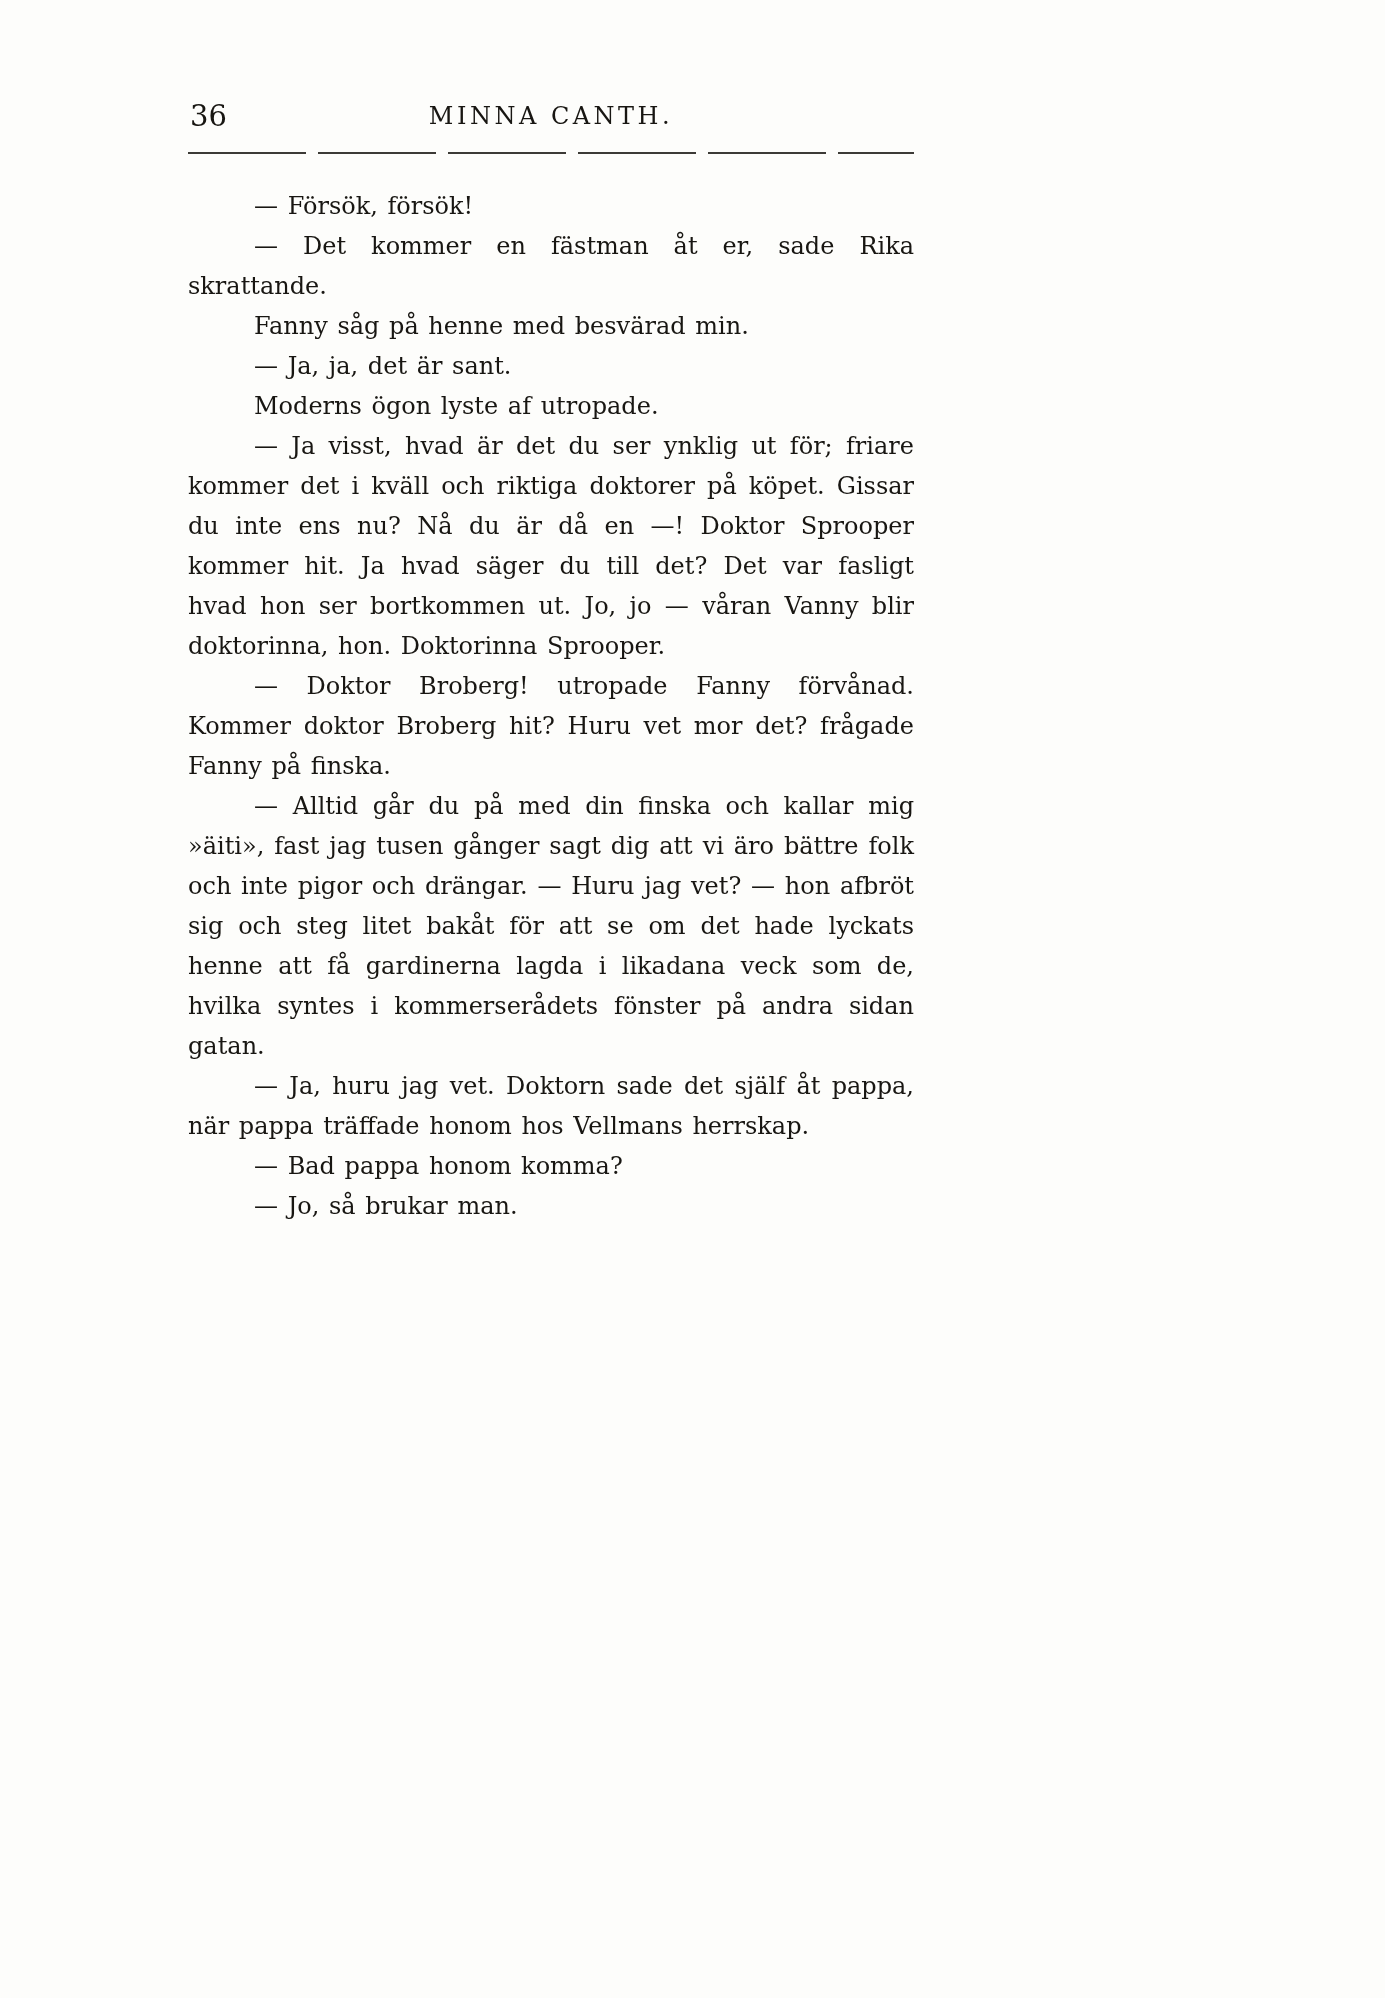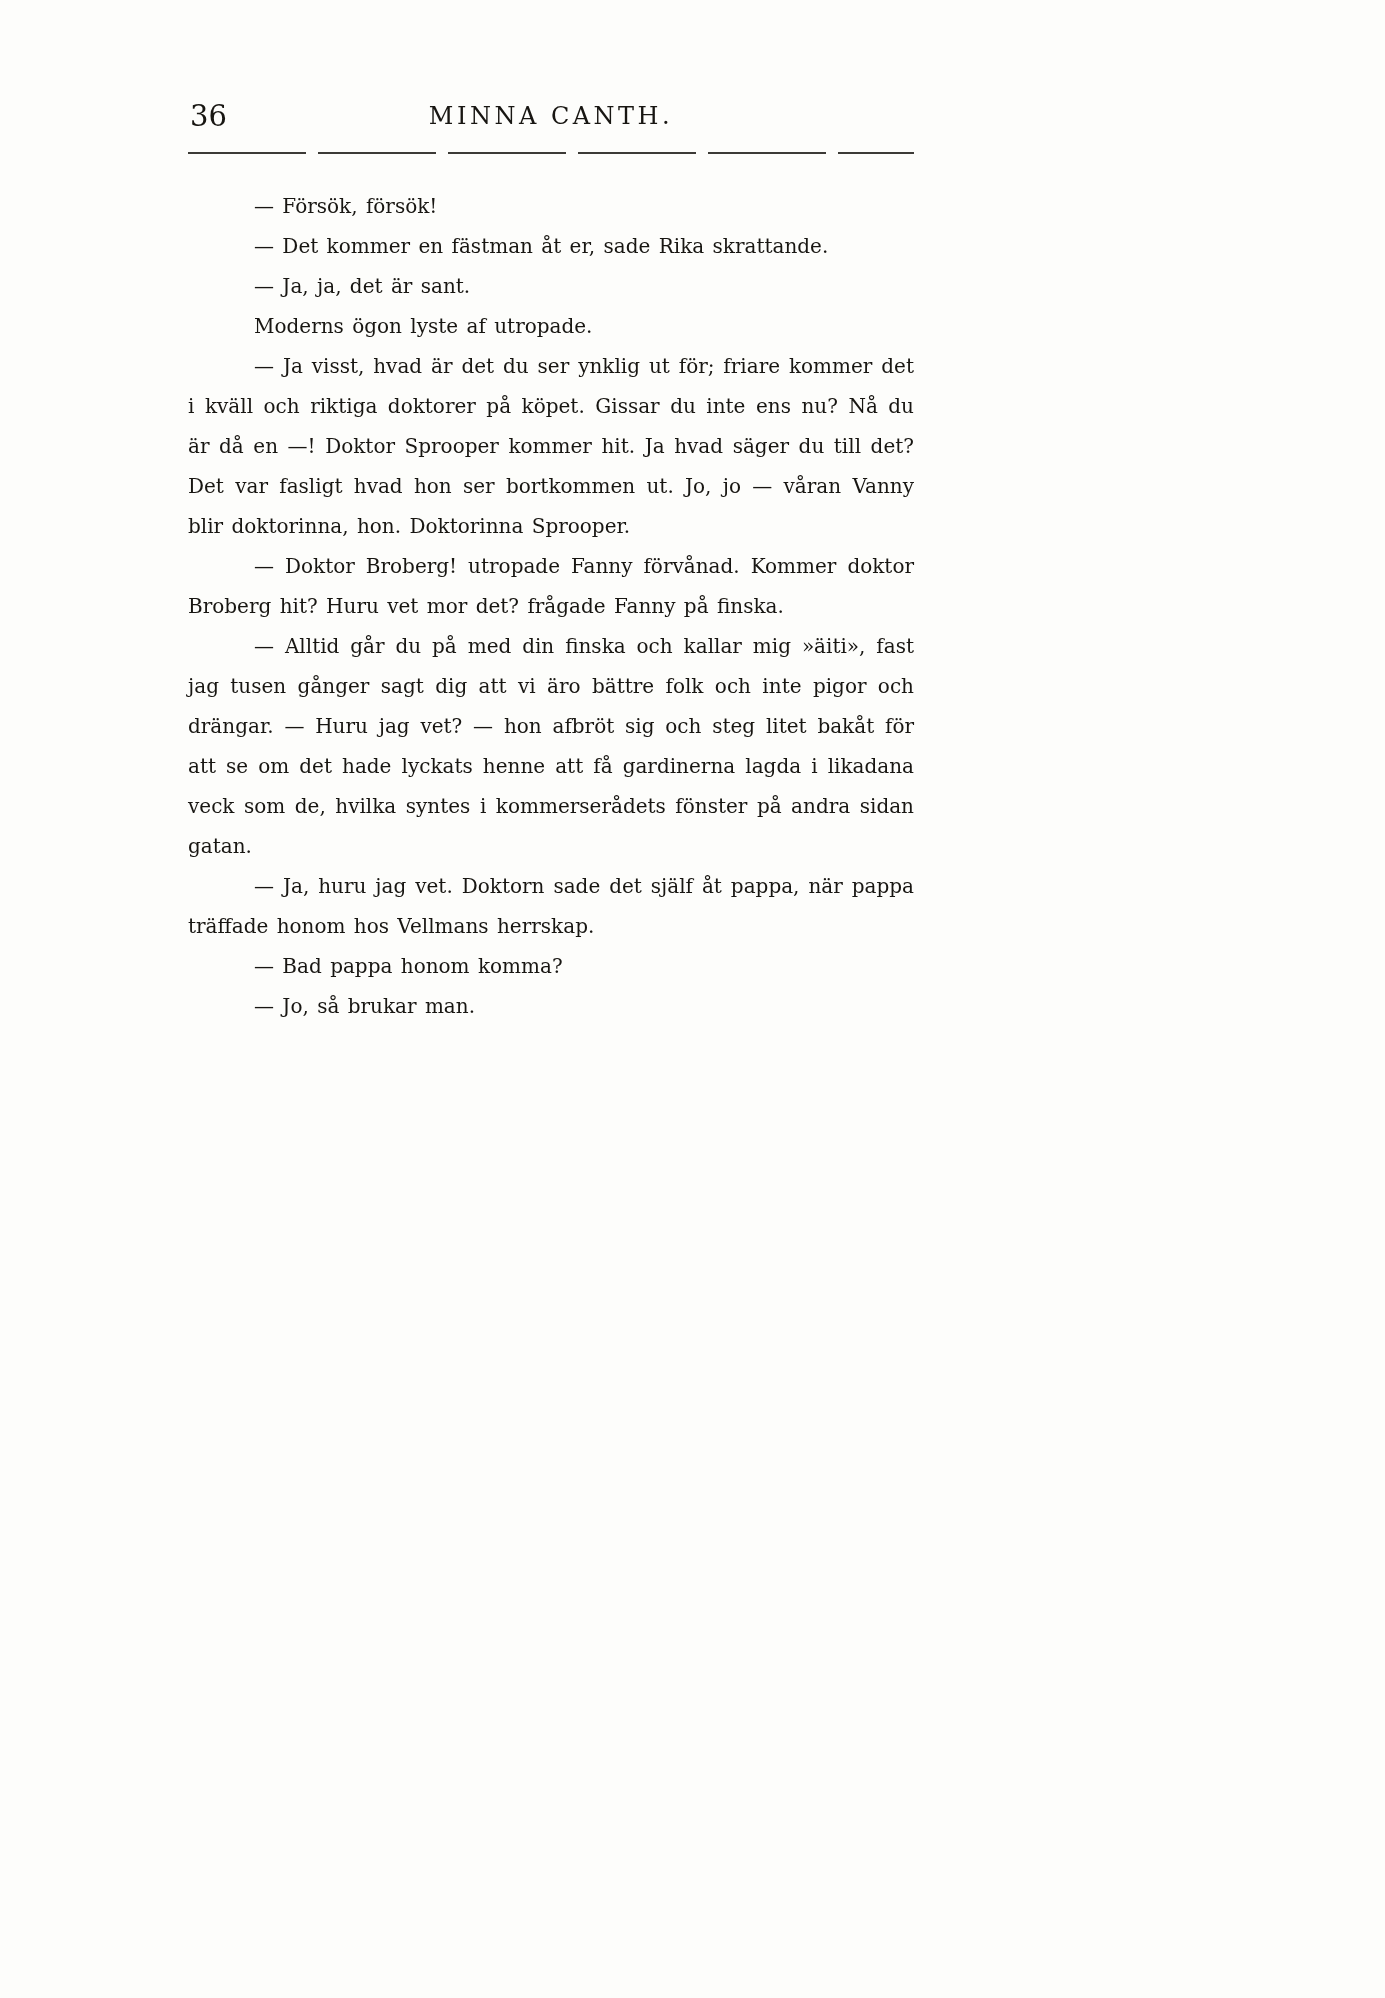--- a/index.html
+++ b/index.html
@@ -45,21 +45,21 @@
     margin-top: 16px;
     height: 2px;
     background: repeating-linear-gradient(
       90deg,
       #3c3a36 0px, #3c3a36 118px,
       rgba(0,0,0,0) 118px, rgba(0,0,0,0) 130px
     );
   }
   .body-text {
     margin-top: 32px;
-    font-size: 20px;
+    font-size: 24px;
     line-height: 40px;
     text-align: justify;
     text-align-last: left;
     word-spacing: 2px;
   }
   .body-text p {
     margin: 0;
     text-indent: 66px;
   }
 </style>
@@ -72,20 +72,21 @@
     <div class="header">
       <span class="page-number">36</span>
       <div class="running-title">MINNA CANTH.</div>
     </div>
 
     <div class="header-rule"></div>
 
     <div class="body-text">
       <p>— Försök, försök!</p>
       <p>— Det kommer en fästman åt er, sade Rika skrattande.</p>
+      <p>Fanny såg på henne med besvärad min.</p>
       <p>— Ja, ja, det är sant.</p>
       <p>Moderns ögon lyste af utropade.</p>
       <p>— Ja visst, hvad är det du ser ynklig ut för; friare kommer det i kväll och riktiga doktorer på köpet. Gissar du inte ens nu? Nå du är då en —! Doktor Sprooper kommer hit. Ja hvad säger du till det? Det var fasligt hvad hon ser bortkommen ut. Jo, jo — våran Vanny blir doktorinna, hon. Doktorinna Sprooper.</p>
       <p>— Doktor Broberg! utropade Fanny förvånad. Kommer doktor Broberg hit? Huru vet mor det? frågade Fanny på finska.</p>
       <p>— Alltid går du på med din finska och kallar mig »äiti», fast jag tusen gånger sagt dig att vi äro bättre folk och inte pigor och drängar. — Huru jag vet? — hon afbröt sig och steg litet bakåt för att se om det hade lyckats henne att få gardinerna lagda i likadana veck som de, hvilka syntes i kommerserådets fönster på andra sidan gatan.</p>
       <p>— Ja, huru jag vet. Doktorn sade det själf åt pappa, när pappa träffade honom hos Vellmans herrskap.</p>
       <p>— Bad pappa honom komma?</p>
       <p>— Jo, så brukar man.</p>
     </div>
 

